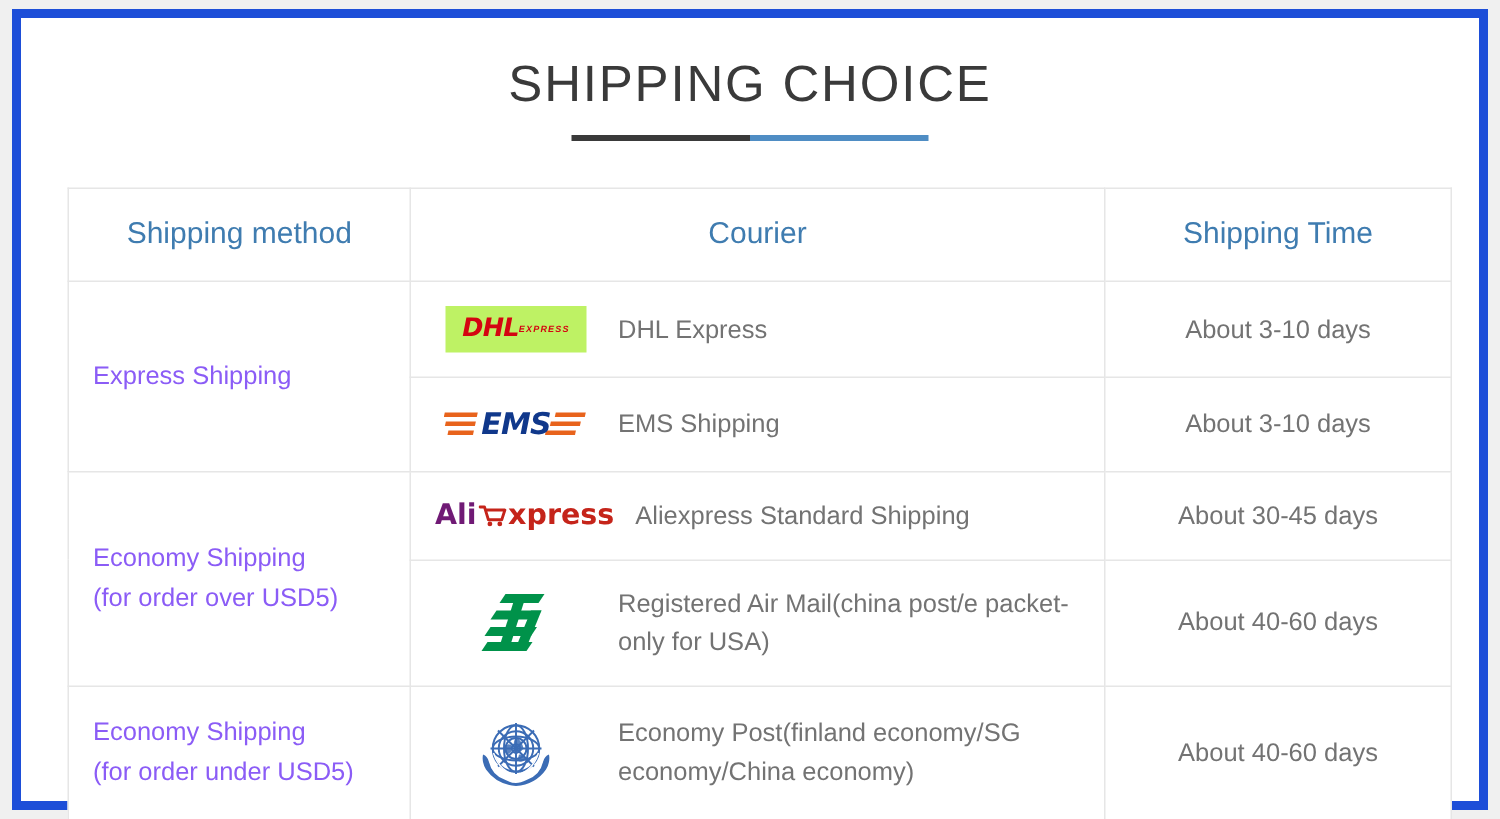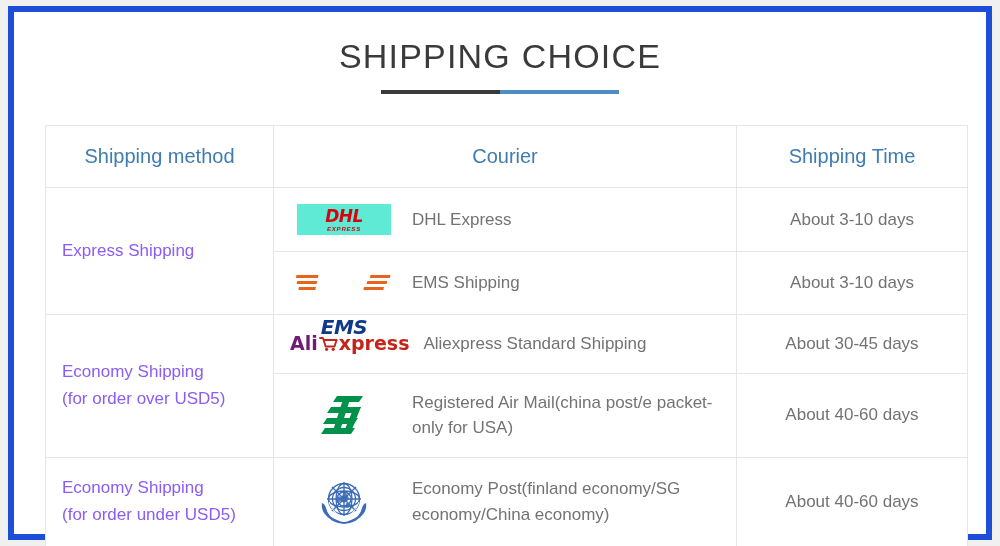--- a/index.html
+++ b/index.html
@@ -123,23 +123,22 @@
   tr.row-dhl td      { height: 53px; }
   tr.row-ems td      { height: 53px; }
   tr.row-ali td      { height: 52px; }
   tr.row-cpost td    { height: 64px; }
   tr.row-econ td     { height: 86px; }
 
   
   
   .logo-dhl {
     width: 94px; height: 31px;
-    background: #5eead4;
-    display: flex;
-    flex-direction: column;
+    background: #bef264;
+    display: flex;
     align-items: center;
     justify-content: center;
     line-height: 1;
   }
   .logo-dhl .dhl-word {
     font-size: 17px;
     font-weight: bold;
     font-style: italic;
     color: #d40511;
     letter-spacing: -0.5px;
@@ -162,21 +161,20 @@
     justify-content: center;
     background: #ffffff;
   }
   .logo-ems .ems-word {
     font-size: 20px;
     font-weight: bold;
     font-style: italic;
     color: #10388b;
     letter-spacing: -0.5px;
     font-family: "DejaVu Sans", sans-serif;
-    margin-top: 44px;
   }
 
   
   .logo-ali {
     display: flex;
     align-items: center;
     justify-content: center;
     line-height: 1;
     white-space: nowrap;
   }

